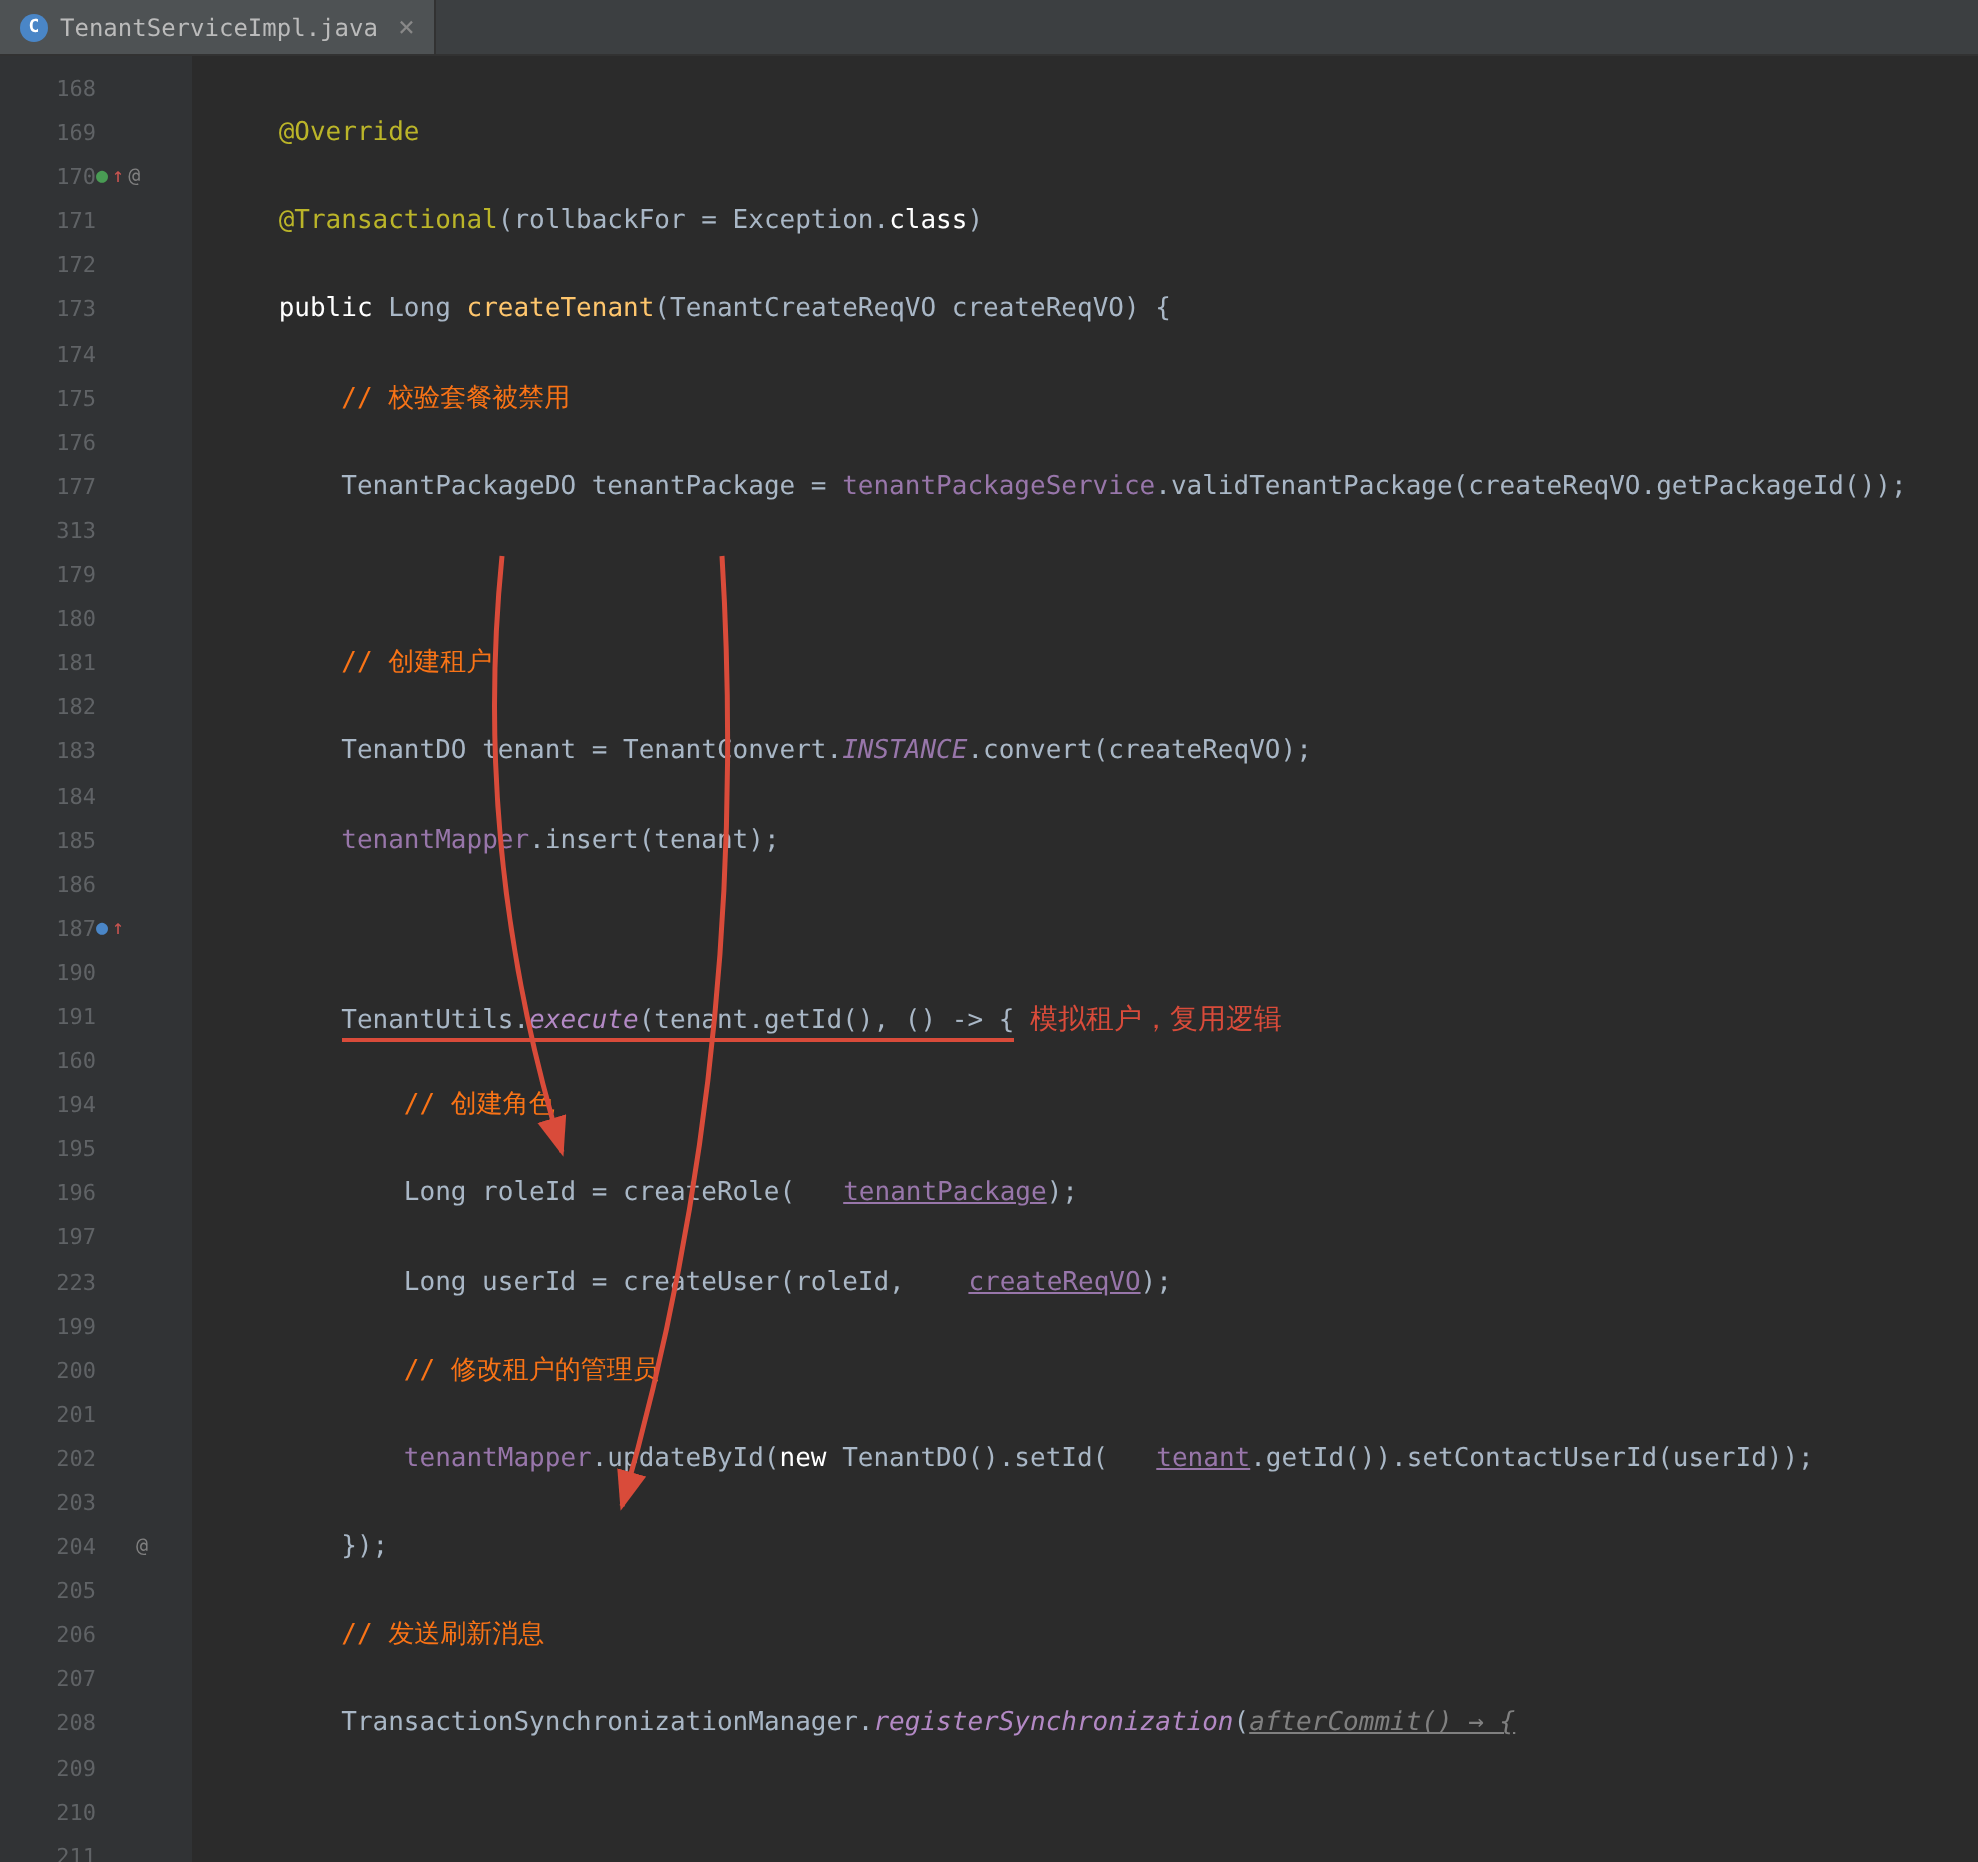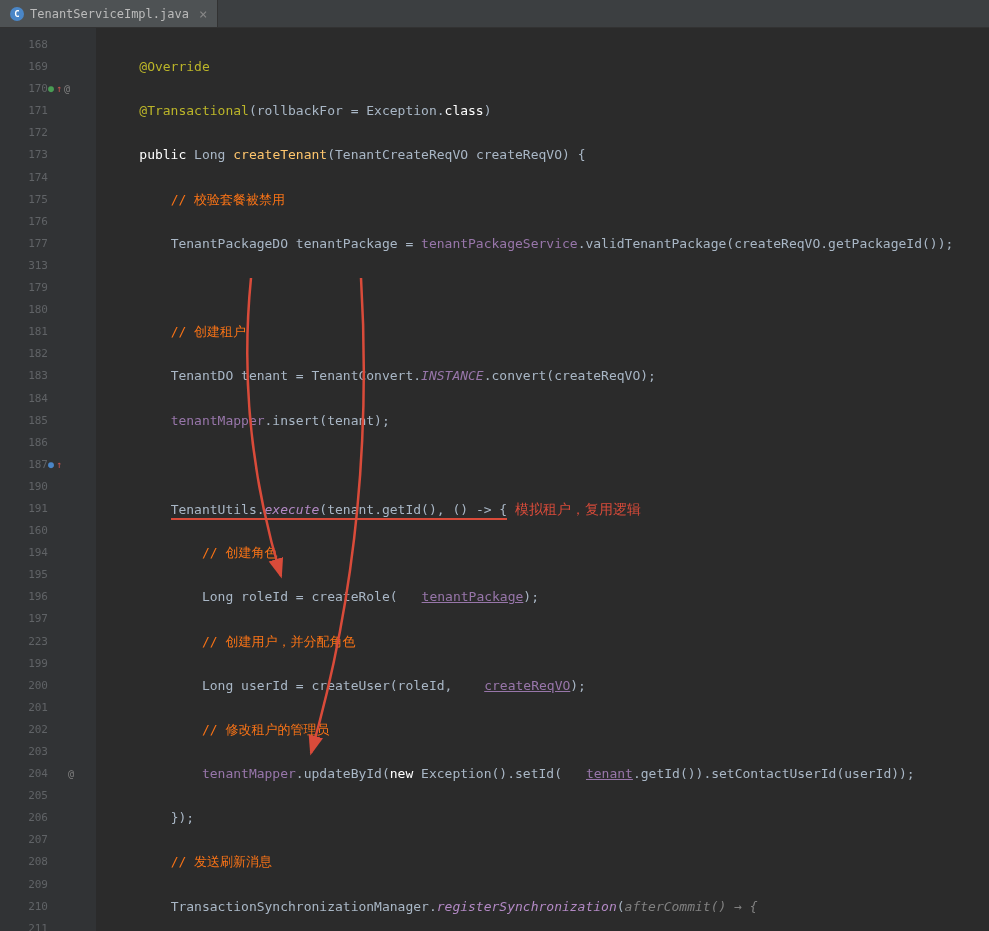--- a/index.html
+++ b/index.html
@@ -87,21 +87,21 @@
   }
   .code-line { height: 22.1px; }
   .k-annot { color: #bbb529; }
   .k-keyword { color: #ffffff; }
   .k-method { color: #ffc66d; }
   .k-static { color: #b389c5; font-style: italic; }
   .k-field { color: #9876aa; }
   .k-comment { color: #f97316; }
   .k-underline { text-decoration: underline; text-decoration-color: #9876aa; margin-left: 24px; }
   .k-const { color: #9876aa; font-style: italic; }
-  .k-lambda { color: #808080; font-style: italic; }
+  .k-lambda { color: #808080; font-style: italic; text-decoration: underline; }
   .red-underline {
     border-bottom: 2px solid #d94b3a;
     padding-bottom: 1px;
   }
   .red-annot {
     color: #d94b3a;
     font-family: sans-serif, "PingFang SC";
     font-size: 14px;
   }
   .arrow-svg {
@@ -184,24 +184,23 @@
 <div class="code-line"><span>        </span><span class="k-comment">// 校验套餐被禁用</span></div>
 <div class="code-line"><span>        </span><span>TenantPackageDO tenantPackage = </span><span class="k-field">tenantPackageService</span><span>.validTenantPackage(createReqVO.getPackageId());</span></div>
 <div class="code-line"><span></span></div>
 <div class="code-line"><span>        </span><span class="k-comment">// 创建租户</span></div>
 <div class="code-line"><span>        </span><span>TenantDO tenant = TenantConvert.</span><span class="k-const">INSTANCE</span><span>.convert(createReqVO);</span></div>
 <div class="code-line"><span>        </span><span class="k-field">tenantMapper</span><span>.insert(tenant);</span></div>
 <div class="code-line"><span></span></div>
 <div class="code-line"><span>        </span><span class="red-underline"><span>TenantUtils.</span><span class="k-static">execute</span><span>(tenant.getId(), () -&gt; {</span></span> <span class="red-annot">模拟租户，复用逻辑</span></div>
 <div class="code-line"><span>            </span><span class="k-comment">// 创建角色</span></div>
 <div class="code-line"><span>            </span><span>Long roleId = createRole(</span><span class="k-field k-underline">tenantPackage</span><span>);</span></div>
-<div class="code-line"><span>            </span><span class="k-comment">// 创建用户，并分配角色</span></div>
 <div class="code-line"><span>            </span><span>Long userId = createUser(roleId, </span><span class="k-field k-underline">createReqVO</span><span>);</span></div>
 <div class="code-line"><span>            </span><span class="k-comment">// 修改租户的管理员</span></div>
-<div class="code-line"><span>            </span><span class="k-field">tenantMapper</span><span>.updateById(</span><span class="k-keyword">new</span><span> Exception().setId(</span><span class="k-field k-underline">tenant</span><span>.getId()).setContactUserId(userId));</span></div>
+<div class="code-line"><span>            </span><span class="k-field">tenantMapper</span><span>.updateById(</span><span class="k-keyword">new</span><span> TenantDO().setId(</span><span class="k-field k-underline">tenant</span><span>.getId()).setContactUserId(userId));</span></div>
 <div class="code-line"><span>        </span><span>});</span></div>
 <div class="code-line"><span>        </span><span class="k-comment">// 发送刷新消息</span></div>
 <div class="code-line"><span>        </span><span>TransactionSynchronizationManager.</span><span class="k-static">registerSynchronization</span><span>(</span><span class="k-lambda">afterCommit() → {</span></div>
 
 
 
 
 
 
 

